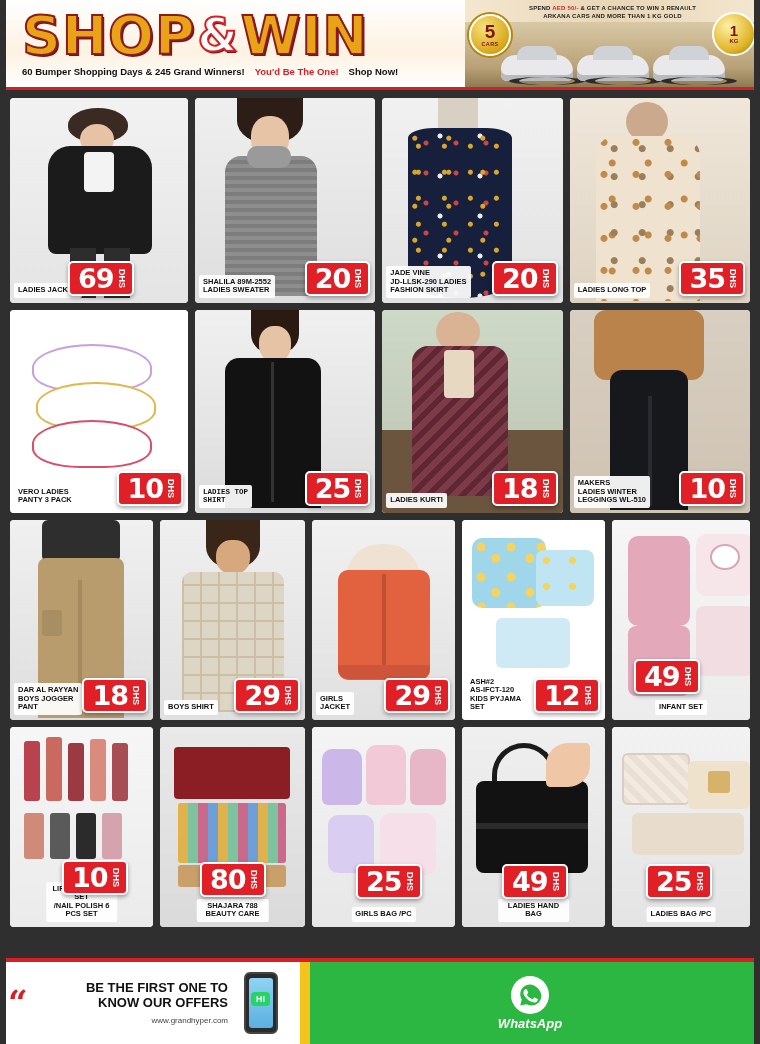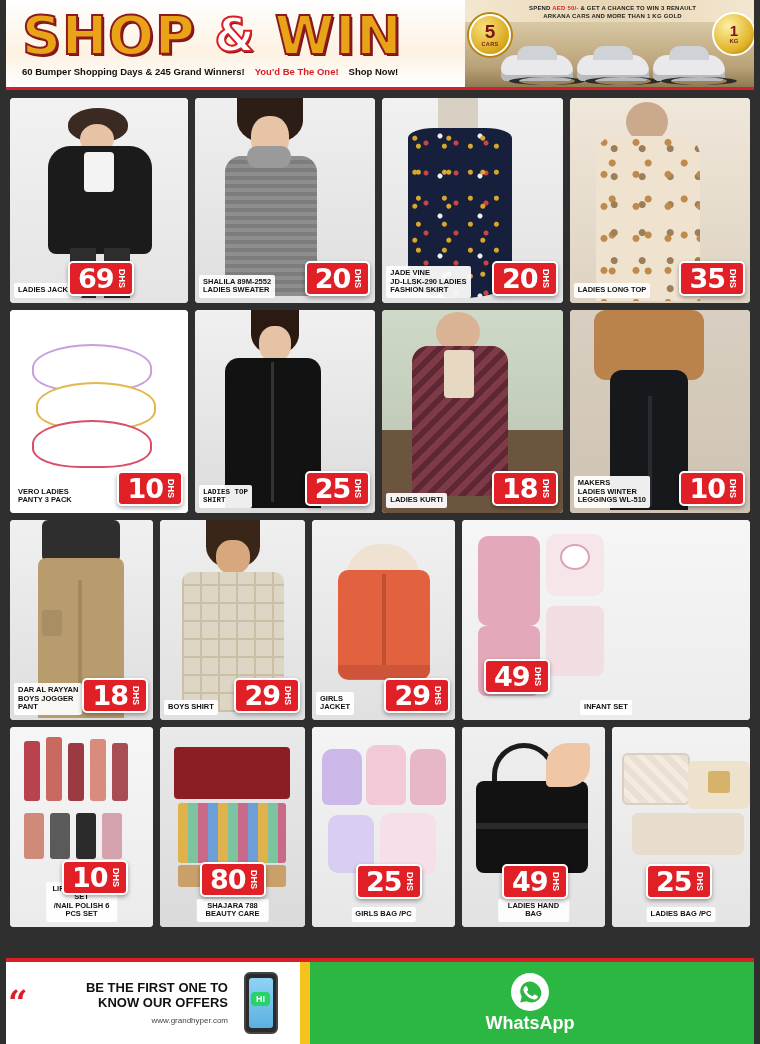--- a/index.html
+++ b/index.html
@@ -37,21 +37,21 @@
     padding-left: 22px;
   }
   .shopwin {
     font-family: "DejaVu Sans", sans-serif;
     font-weight: bold;
     font-size: 54px;
     letter-spacing: 1px;
     line-height: 0.95;
     display: flex;
     align-items: center;
-    gap: 19px;
+    gap: 2px;
   }
   .shopwin .w1 {
     color: #e8a317;
     -webkit-text-stroke: 2px #8c1b1f;
     text-shadow: 2px 2px 0 #7d1518;
   }
   .shopwin .amp {
     color: #fff;
     -webkit-text-stroke: 2px #d81f26;
     font-size: 46px;
@@ -303,21 +303,21 @@
   .foot-right .nums { text-align: center; }
   .foot-right .n1 { font-size: 25px; font-weight: bold; line-height: 1.05; letter-spacing: .5px;}
   .foot-right .n2 { font-size: 23px; font-weight: bold; line-height: 1.05; }
   .wa-wrap { text-align: center; }
   .wa-circle {
     width: 38px; height: 38px; border-radius: 50%;
     background: #fff;
     display: flex; align-items: center; justify-content: center;
     margin: 0 auto;
   }
-  .wa-wrap .wa-lbl { font-size: 18px; font-weight: bold; margin-top: 2px; }
+  .wa-wrap .wa-lbl { font-size: 13px; font-weight: bold; margin-top: 2px; font-style: italic; }
   .foot-yellow {
     position: absolute; left: 0; top: 0; bottom: 0; width: 10px;
     background: #f6c21c;
   }
 
   
   .rail {
     position: absolute; top: 0; bottom: 0; width: 6px; background: #2f2f2f;
   }
   .rail-l { left: 0; }
@@ -542,20 +542,40 @@
           <div class="ph" style="left:26px;top:145px;width:92px;height:14px;background:#cf553a;border-radius:0 0 10px 10px;"></div>
         </div>
         <div class="label" style="white-space:pre-line;">GIRLS
 JACKET</div>
         <div class="price br">
           <span class="amt">29</span>
           <span class="cur">DHS</span>
         </div>
       </div>
 
+      <div class="card" style="flex:0 0 143px;">
+        <div class="photo" style="background:#fff;">
+          <div class="ph" style="left:10px;top:18px;width:74px;height:70px;background:#9fd6ea;border-radius:10px;
+               background-image:radial-gradient(circle at 30% 30%, #f4d35e 4px, transparent 5px),
+                                radial-gradient(circle at 70% 60%, #f4d35e 4px, transparent 5px);
+               background-size:30px 30px,34px 34px;"></div>
+          <div class="ph" style="left:74px;top:30px;width:58px;height:56px;background:#bfe5f2;border-radius:8px;
+               background-image:radial-gradient(circle at 40% 40%, #f4d35e 3px, transparent 4px);
+               background-size:26px 26px;"></div>
+          <div class="ph" style="left:34px;top:98px;width:74px;height:50px;background:#cfe9f5;border-radius:6px;"></div>
+        </div>
+        <div class="label" style="white-space:pre-line;">ASH#2
+AS-IFCT-120
+KIDS PYJAMA
+SET</div>
+        <div class="price br" style="right:auto;left:72px;">
+          <span class="amt">12</span>
+          <span class="cur">DHS</span>
+        </div>
+      </div>
 
       <div class="card">
         <div class="photo" style="background:linear-gradient(180deg,#f6f6f6,#ececec);">
           <div class="ph" style="left:16px;top:16px;width:62px;height:90px;background:#e3a8b9;border-radius:10px;"></div>
           <div class="ph" style="left:16px;top:106px;width:62px;height:70px;background:#e3a8b9;border-radius:8px;"></div>
           <div class="ph" style="left:84px;top:14px;width:58px;height:62px;background:#f6e6ea;border-radius:10px;"></div>
           <div class="ph" style="left:98px;top:24px;width:30px;height:26px;border-radius:50%;background:#fff;border:2px solid #d8a5b5;"></div>
           <div class="ph" style="left:84px;top:86px;width:58px;height:70px;background:#f2dde3;border-radius:8px;"></div>
         </div>
         <div class="label center">INFANT SET</div>

